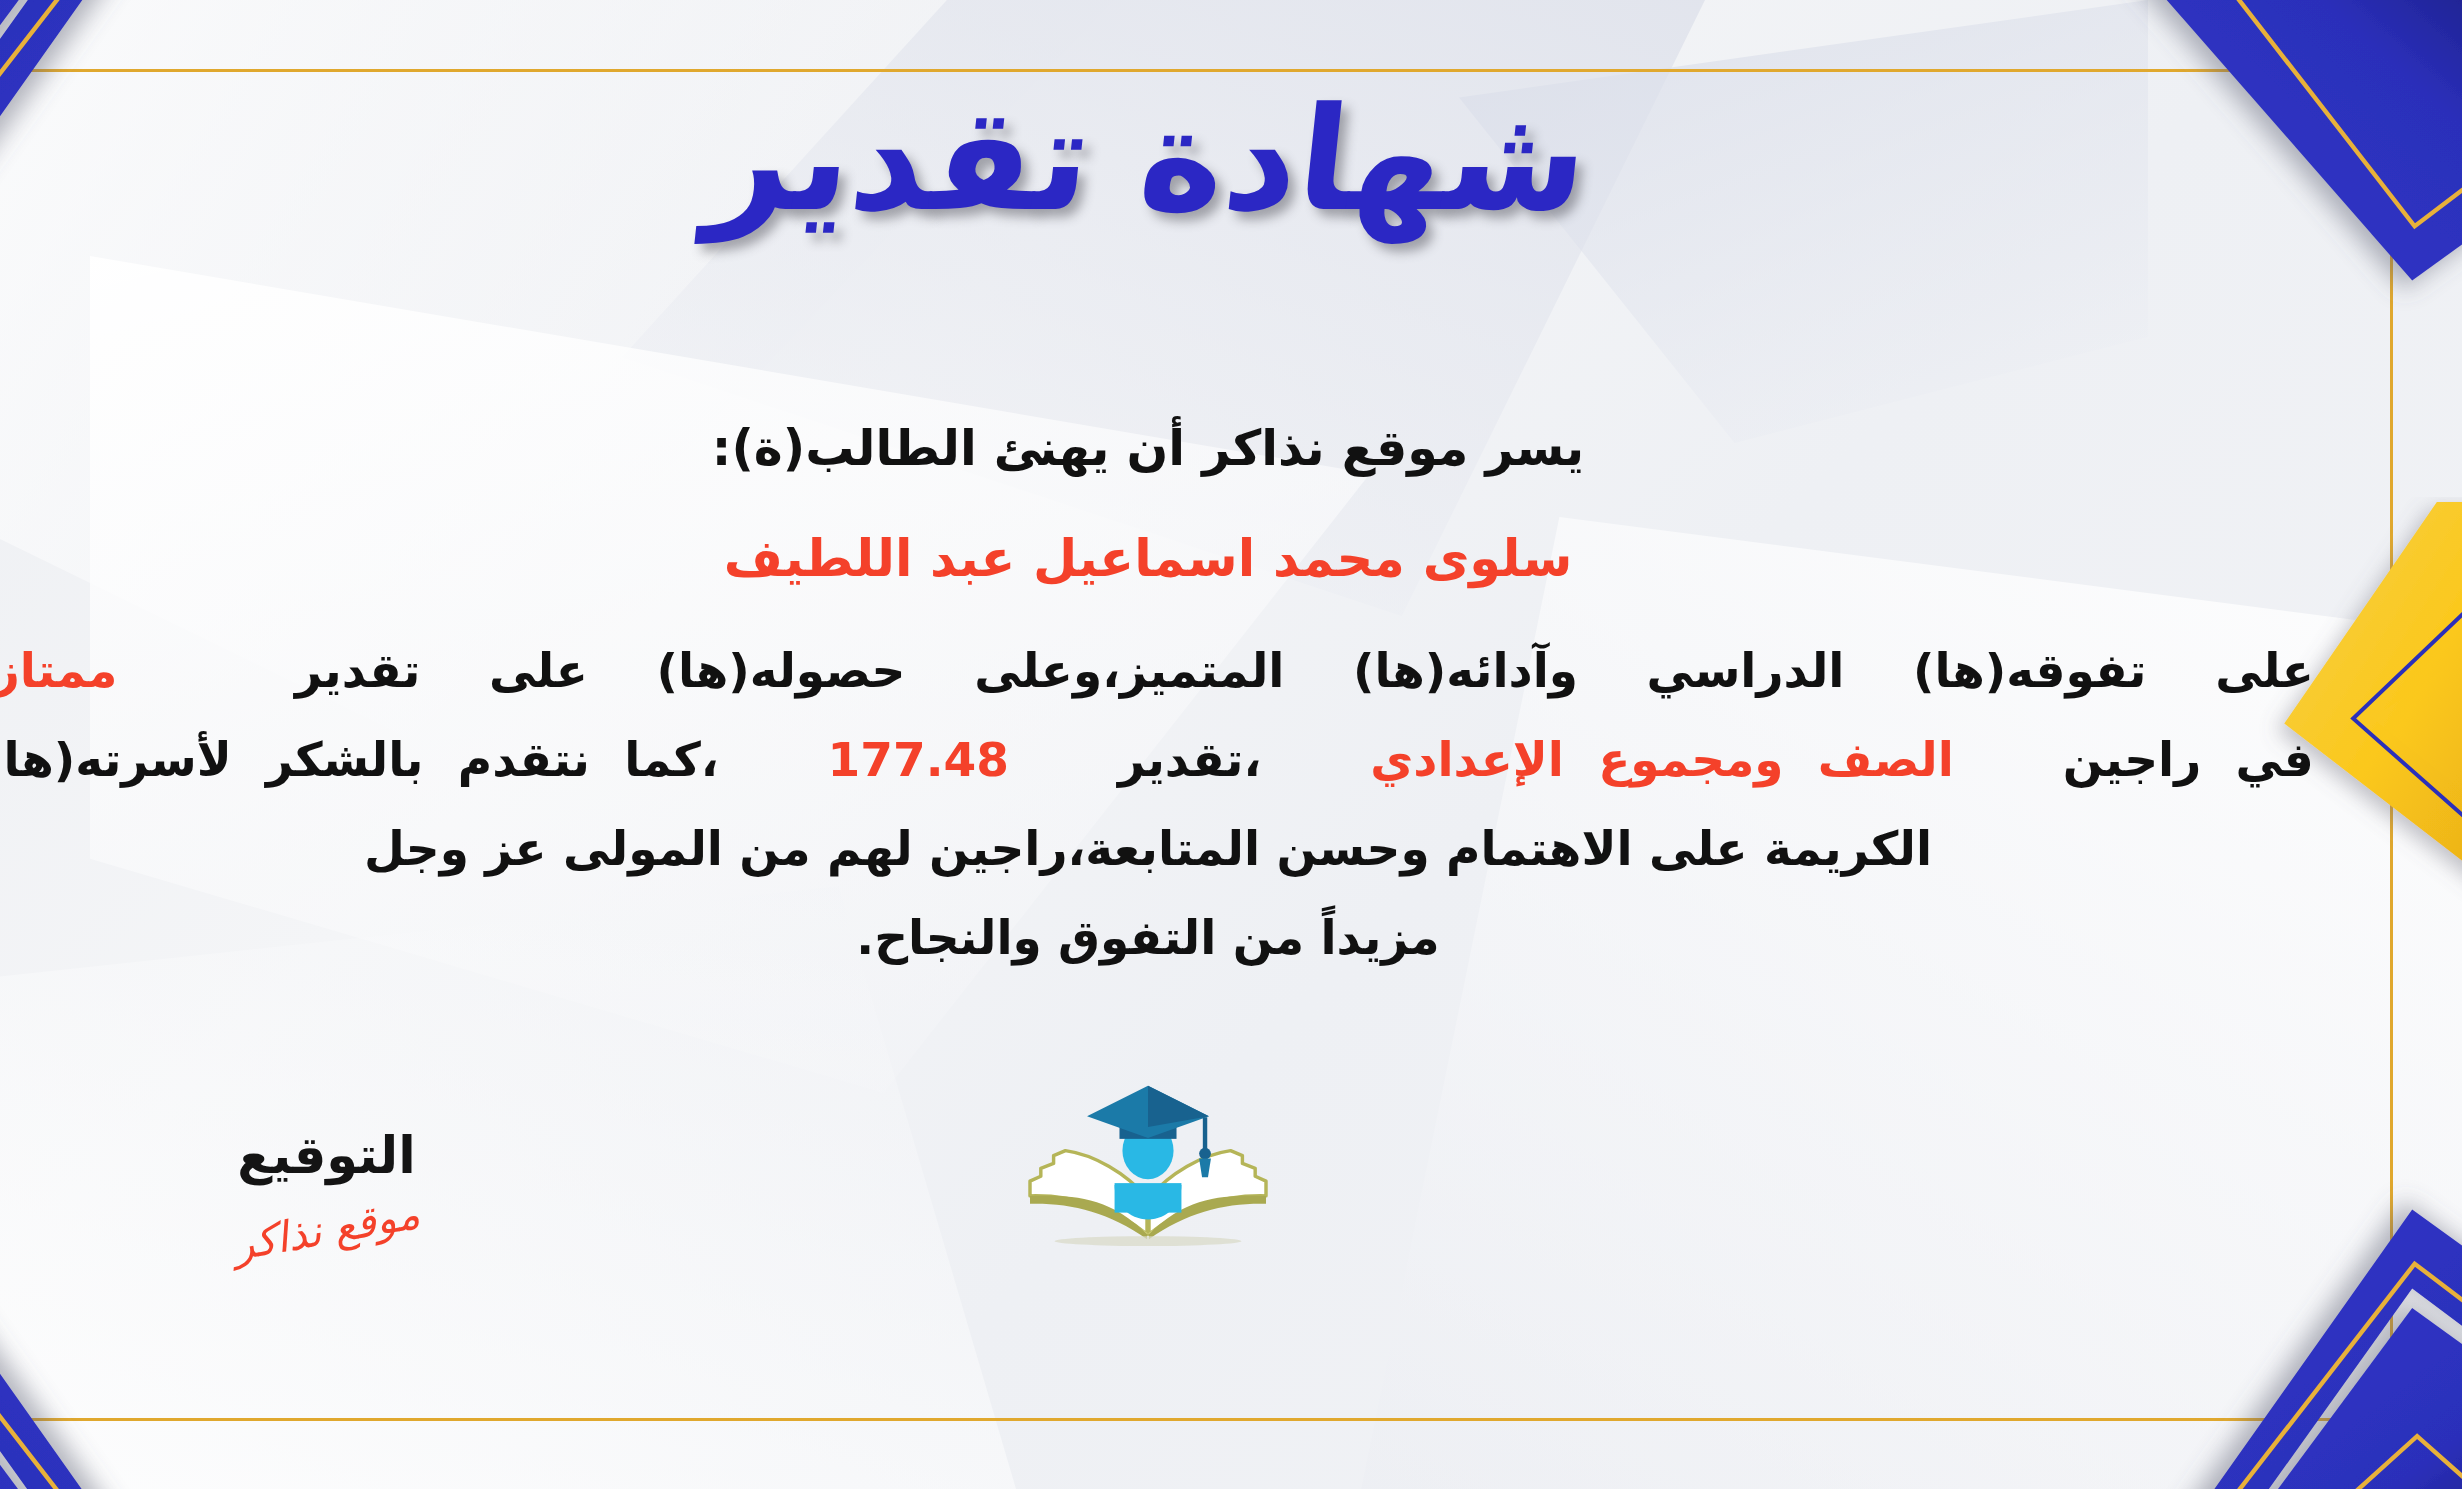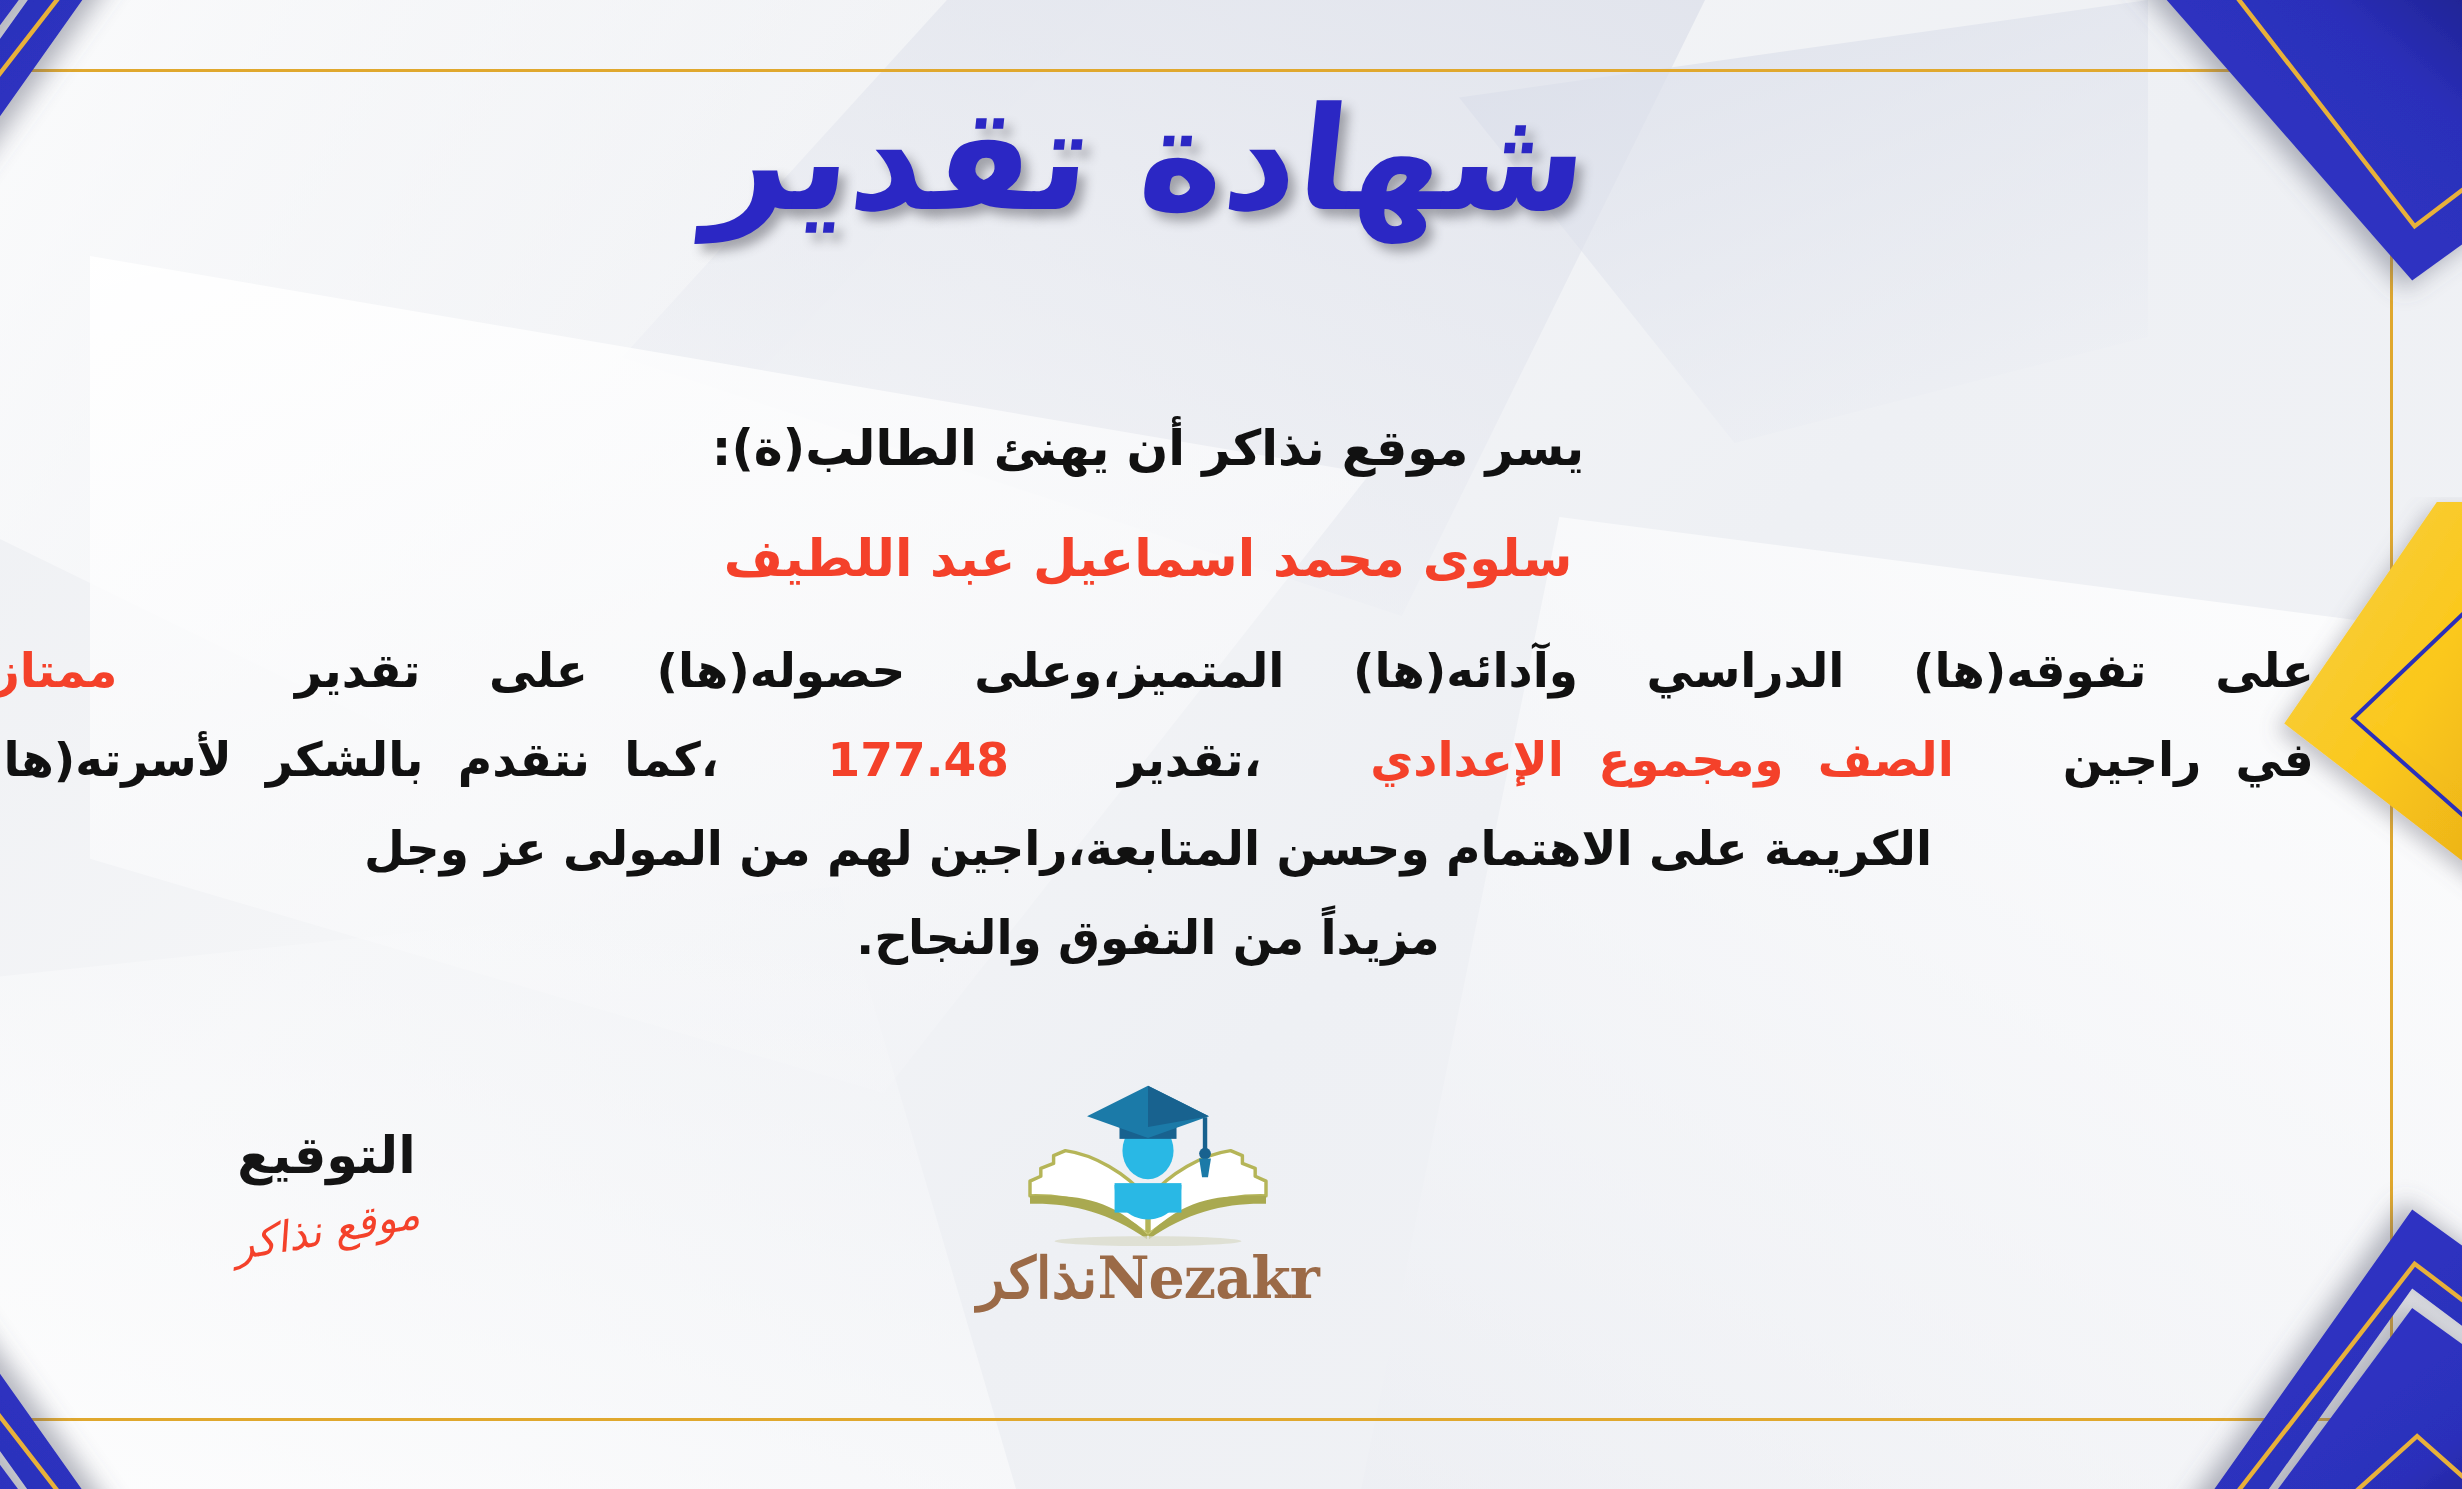--- a/index.html
+++ b/index.html
@@ -334,19 +334,18 @@
         <g>
           <rect x="222" y="96" width="116" height="40" fill="#18628f"></rect>
           <rect x="228" y="100" width="104" height="16" fill="#1b7aa8"></rect>
           <polygon points="280 28 404 90 280 134 156 90" fill="#1b7aa8"></polygon>
           <polygon points="280 28 404 90 280 112" fill="#18628f"></polygon>
           <path d="M396 92 L396 160" stroke="#18628f" stroke-width="9" fill="none"></path>
           <circle cx="396" cy="166" r="12" fill="#18628f"></circle>
           <path d="M384 176 L408 176 L402 214 L390 214 Z" fill="#1b7aa8"></path>
         </g>
       </svg>
-      <div class="logo-text">Nezakrنذاكر</div>
     </div>
 
   </div>
 
 </div>
 
 
 </body></html>

